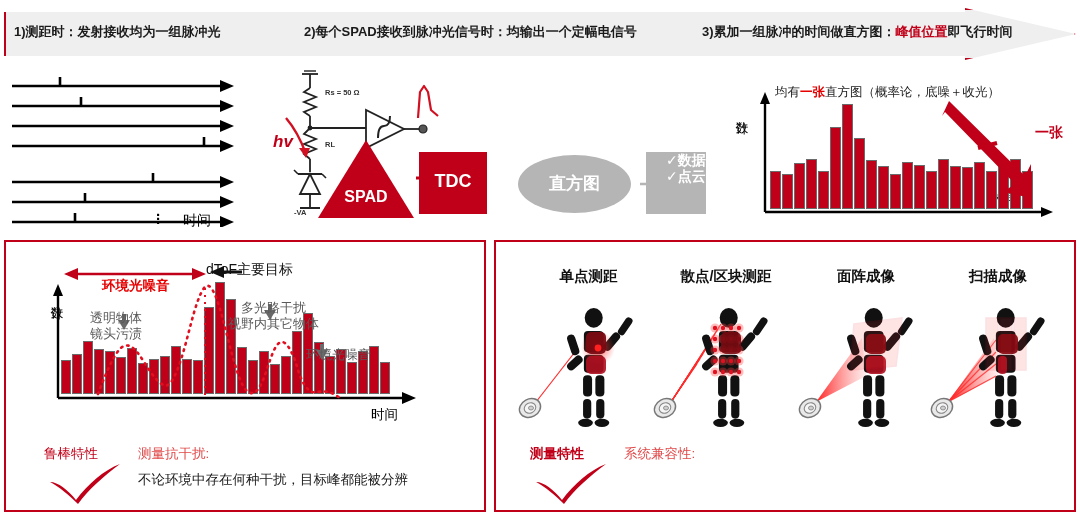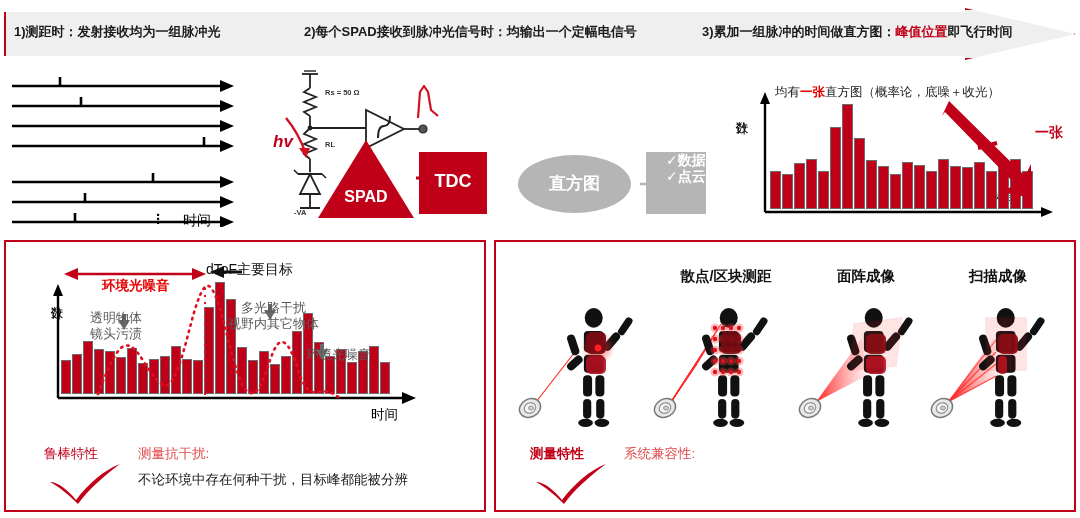--- a/index.html
+++ b/index.html
@@ -358,20 +358,21 @@
   </div>
   <div class="foot" id="bl-foot-title">鲁棒特性</div>
   <div class="foot" id="bl-foot-sub">测量抗干扰:</div>
   <div class="foot" id="bl-foot-body">不论环境中存在何种干扰，目标峰都能被分辨</div>
   <svg class="check" style="left:42px;top:222px;" viewBox="0 0 74 40">
     <path d="M2,18 C10,18 20,26 28,36 C40,20 56,6 72,0 C56,12 40,26 30,40 C22,32 10,22 2,18 Z" fill="#c00018"></path>
   </svg>
 </div>
 
 <div id="br" class="abs">
+  <div class="br-title" style="left:20px;width:145px;">单点测距</div>
   <div class="br-title" style="left:155px;width:150px;">散点/区块测距</div>
   <div class="br-title" style="left:300px;width:140px;">面阵成像</div>
   <div class="br-title" style="left:432px;width:140px;">扫描成像</div>
 
   <div class="mode" id="mode1" style="left:20px;"><svg width="145" height="150">
         <defs>
           <linearGradient id="fan-mode1" x1="0" y1="0" x2="1" y2="0">
             <stop offset="0" stop-color="#ff1515" stop-opacity="0.95"></stop>
             <stop offset="1" stop-color="#ff6a6a" stop-opacity="0.12"></stop>
           </linearGradient>

